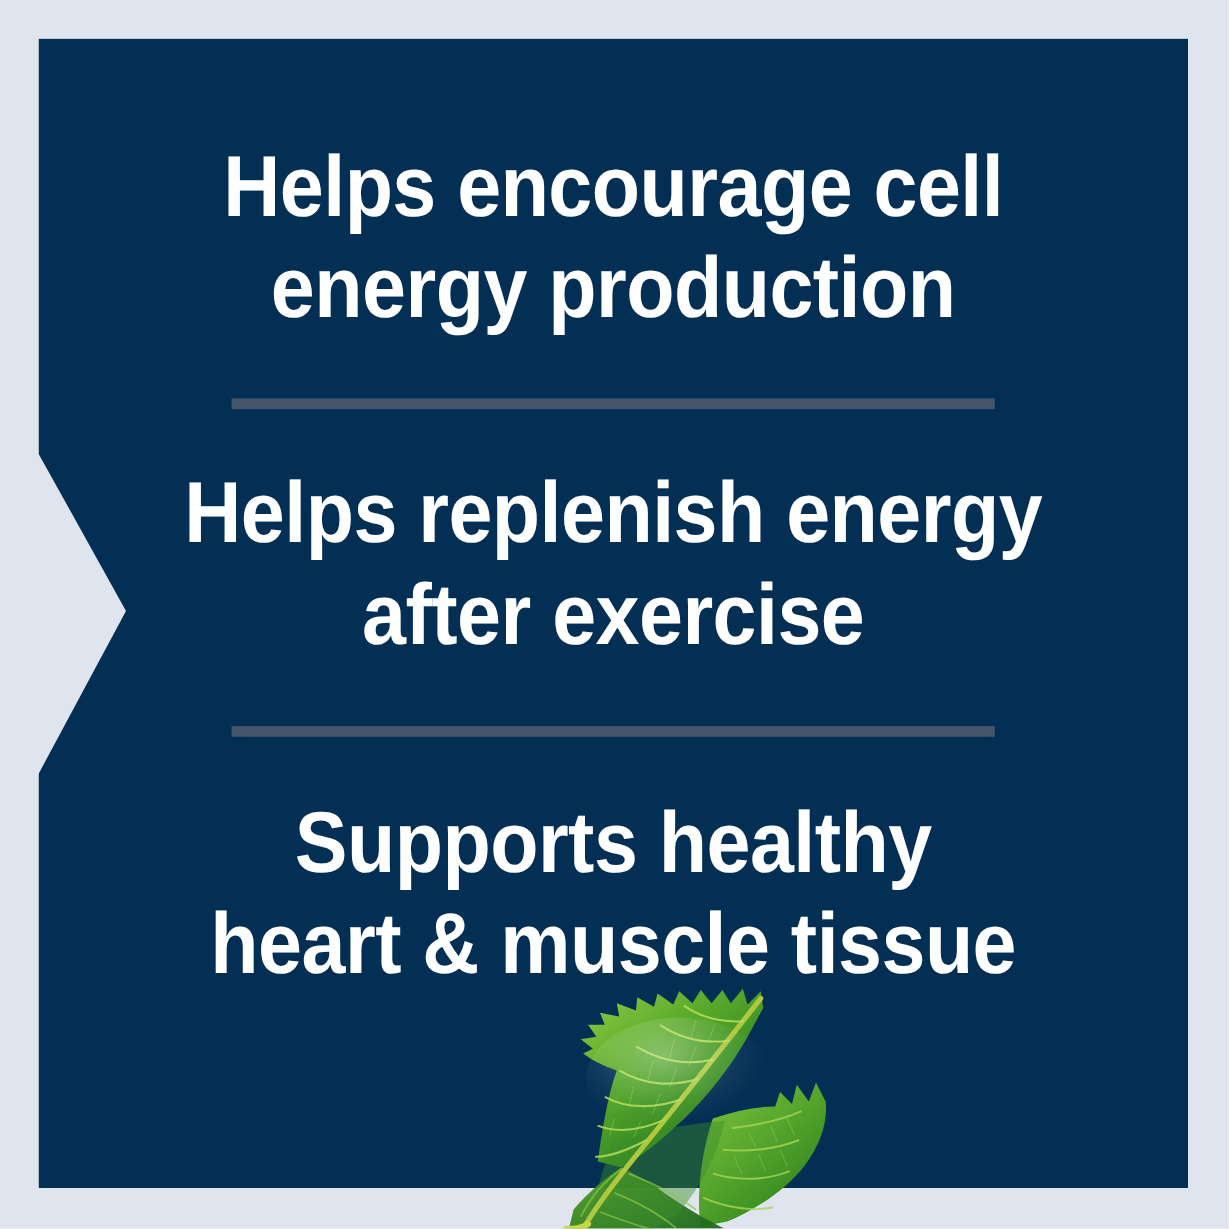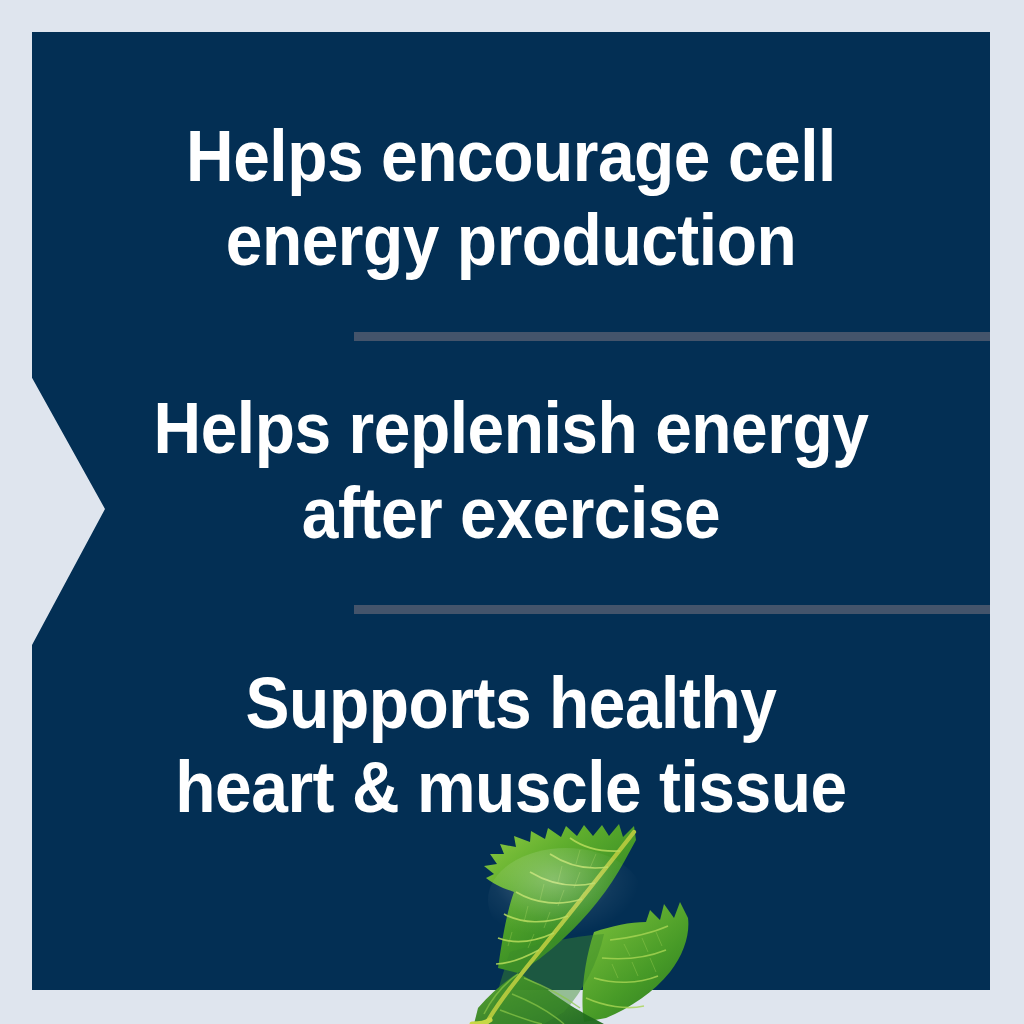--- a/index.html
+++ b/index.html
@@ -39,21 +39,21 @@
   
   .content {
     position: absolute;
     left: 32px;
     top: 32px;
     width: 958px;
     height: 958px;
     display: flex;
     flex-direction: column;
     justify-content: flex-start;
-    align-items: flex-end;
+    align-items: center;
     box-sizing: border-box;
     padding-top: 82px;
   }
 
   .benefit {
     width: 100%;
     text-align: center;
     color: #ffffff;
     font-weight: 700;
     font-size: 72px;

